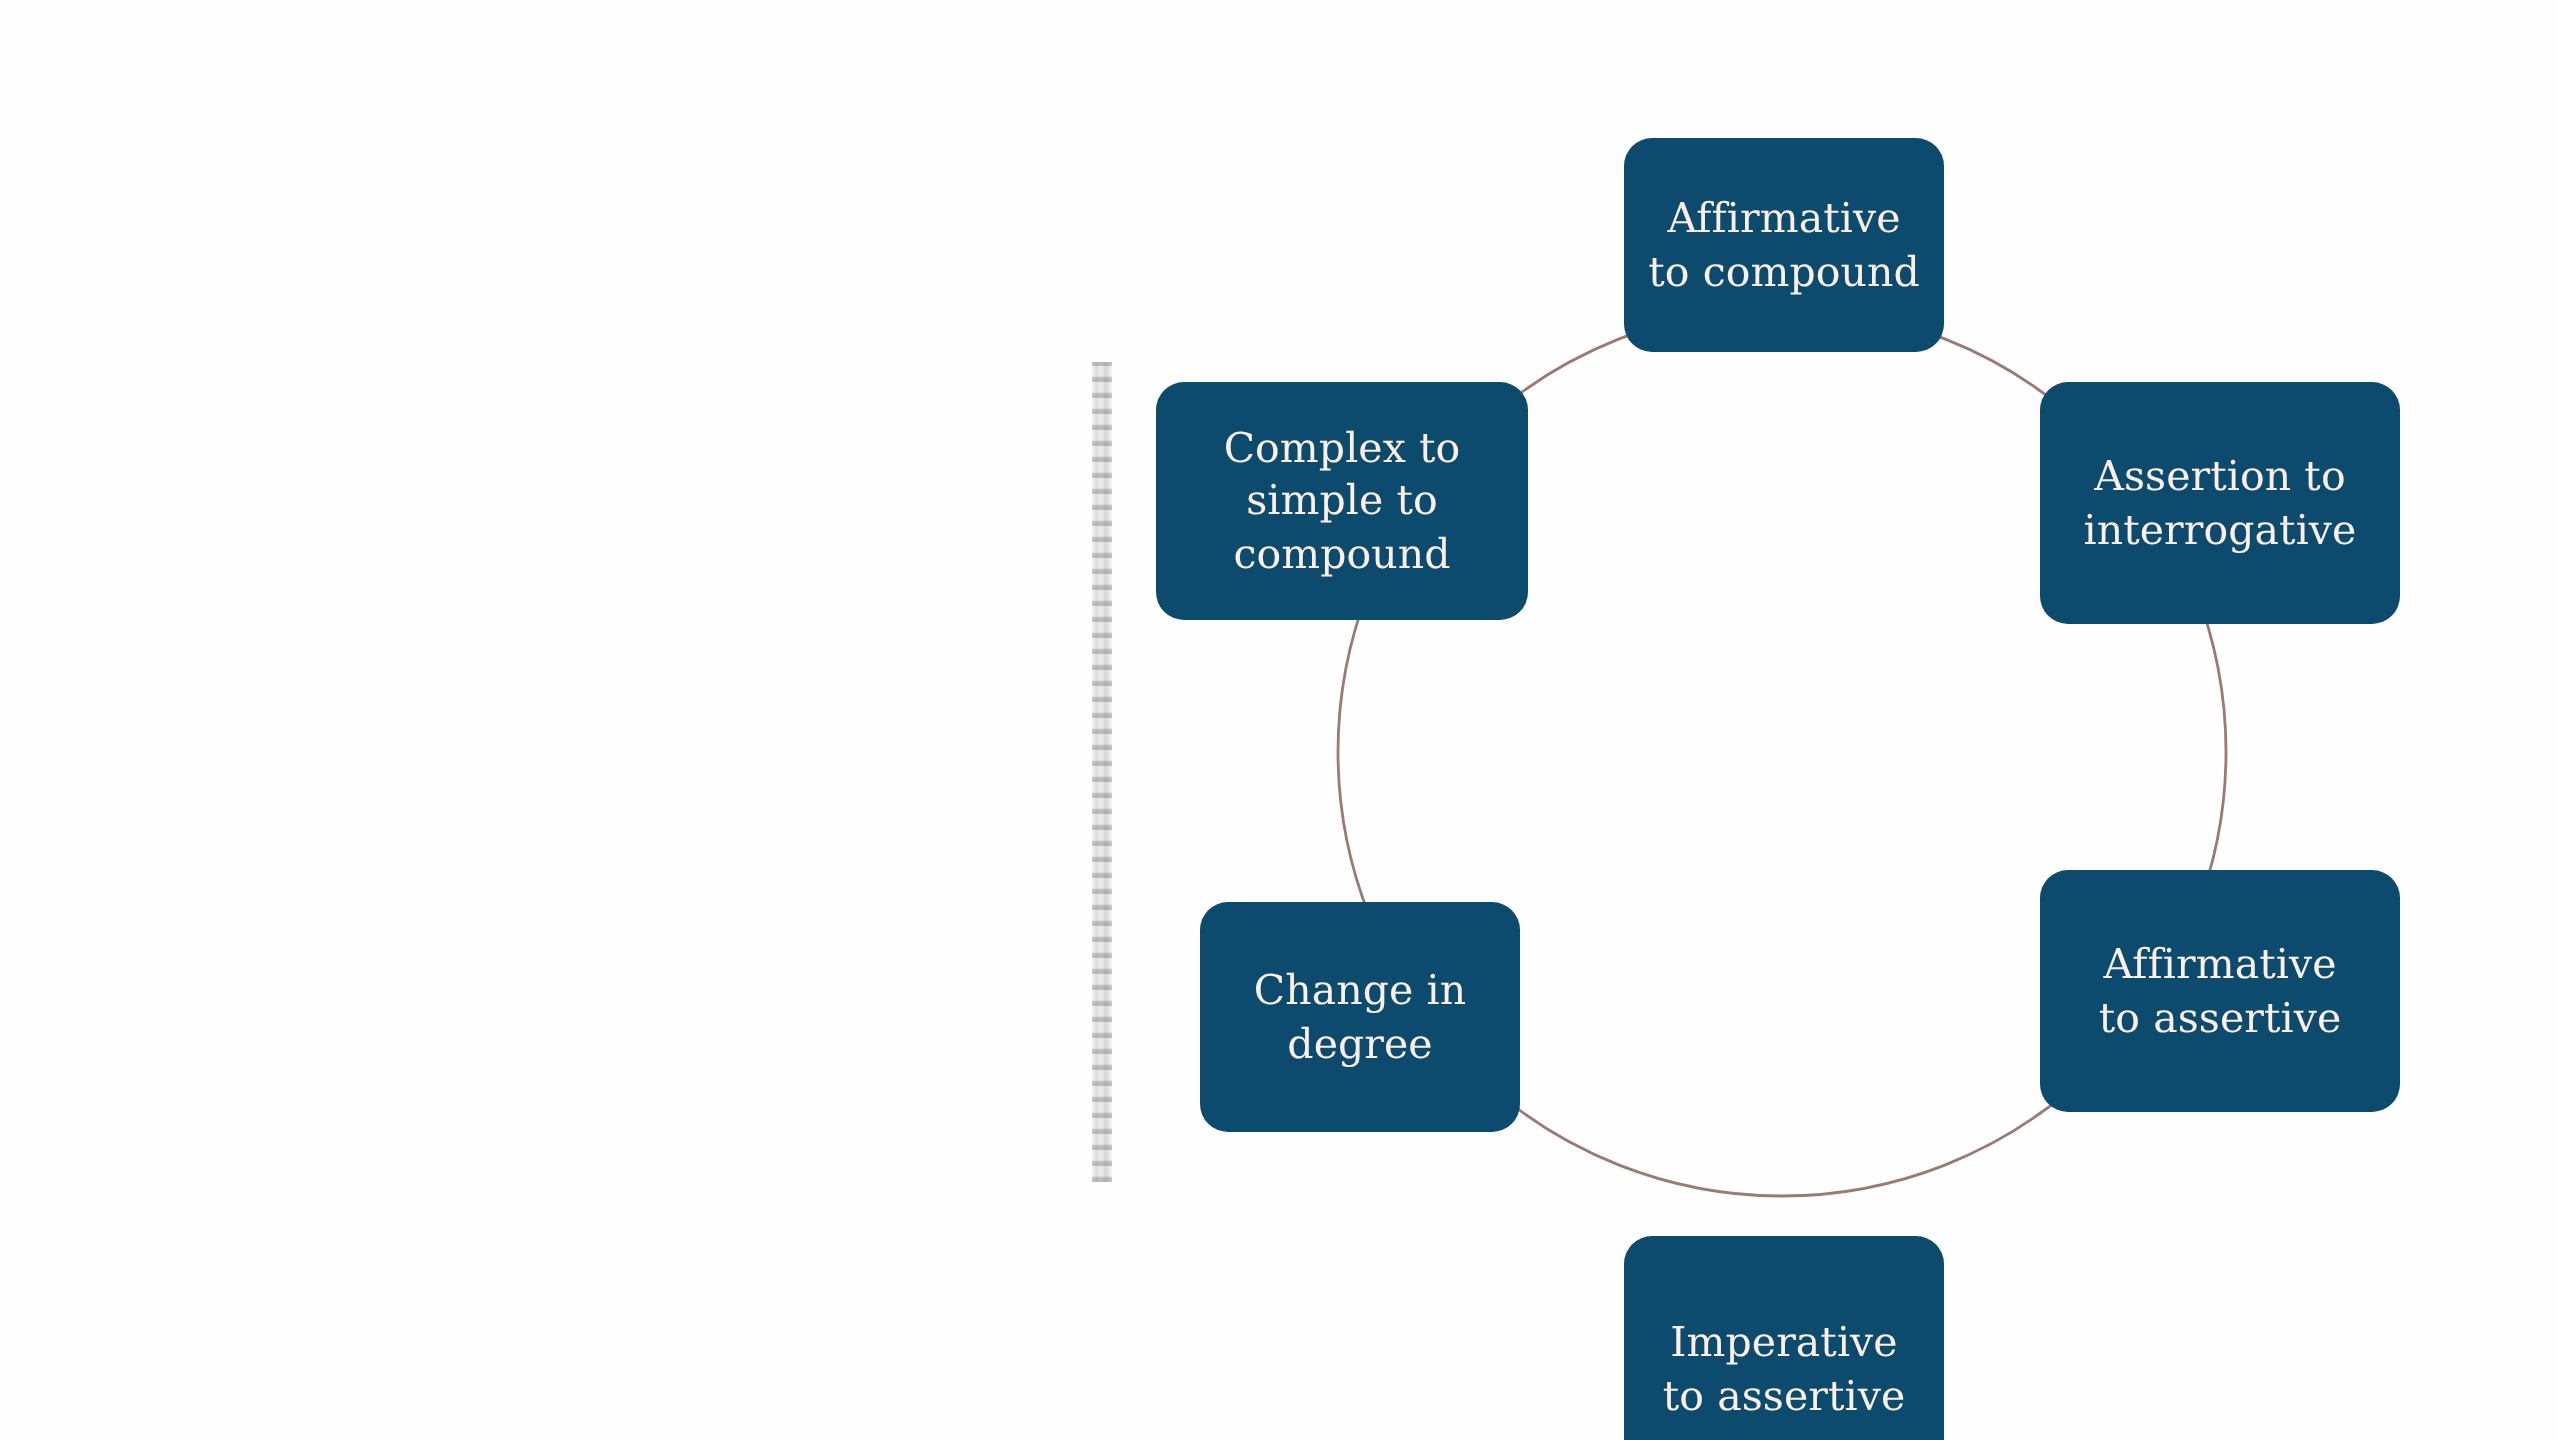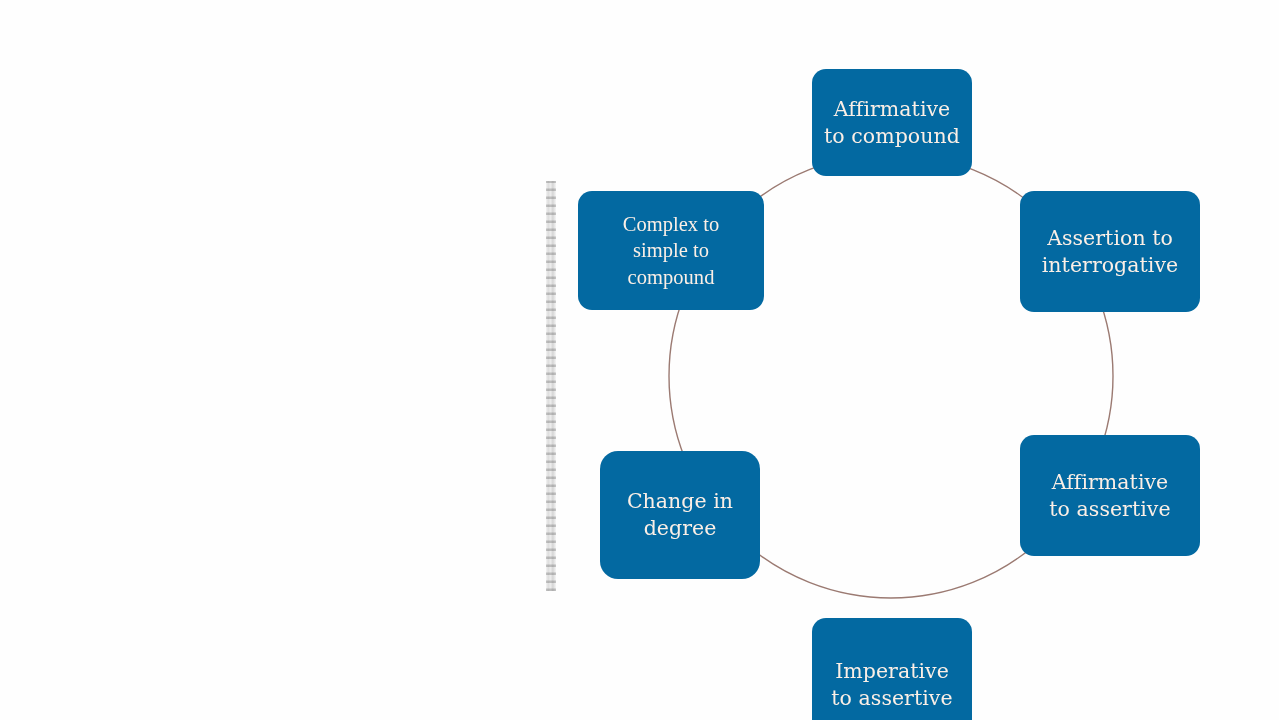--- a/index.html
+++ b/index.html
@@ -124,42 +124,42 @@
   .cycle-svg {
     position: absolute;
     left: 0;
     top: 0;
     width: 680px;
     height: 650px;
   }
   .node {
     position: absolute;
     box-sizing: border-box;
-    background: #0369a1;
+    background: #0c4a6e;
     border-radius: 14px;
     color: #fbefe6;
     display: flex;
     align-items: center;
     justify-content: center;
     text-align: center;
     font-family: "DejaVu Serif", "Liberation Serif", serif;
     font-size: 20.5px;
     line-height: 1.30;
     padding: 6px 8px;
     letter-spacing: 0.002em;
   }
   .node span { display: block; }
 
   
   .n-affirmative   { left: 252px; top:  29px; width: 160px; height: 107px; }
   .n-assertion     { left: 460px; top: 151px; width: 180px; height: 121px; justify-content: center; }
   .n-exclamatory   { left: 460px; top: 395px; width: 180px; height: 121px; }
   .n-imperative    { left: 252px; top: 530px; width: 160px; height: 134px; margin-top: 48px; }
-  .n-change        { left:  40px; top: 411px; width: 160px; height: 128px; border-radius: 18px; }
-  .n-complex       { left:  18px; top: 151px; width: 186px; height: 119px; font-family: Liberation Serif, serif; }
+  .n-change        { left:  40px; top: 411px; width: 160px; height: 115px; }
+  .n-complex       { left:  18px; top: 151px; width: 186px; height: 119px; }
 </style>
 </head>
 <body>
 
 <div id="stage">
 
 
   <div class="divider"></div>
 
   <div class="cycle">

